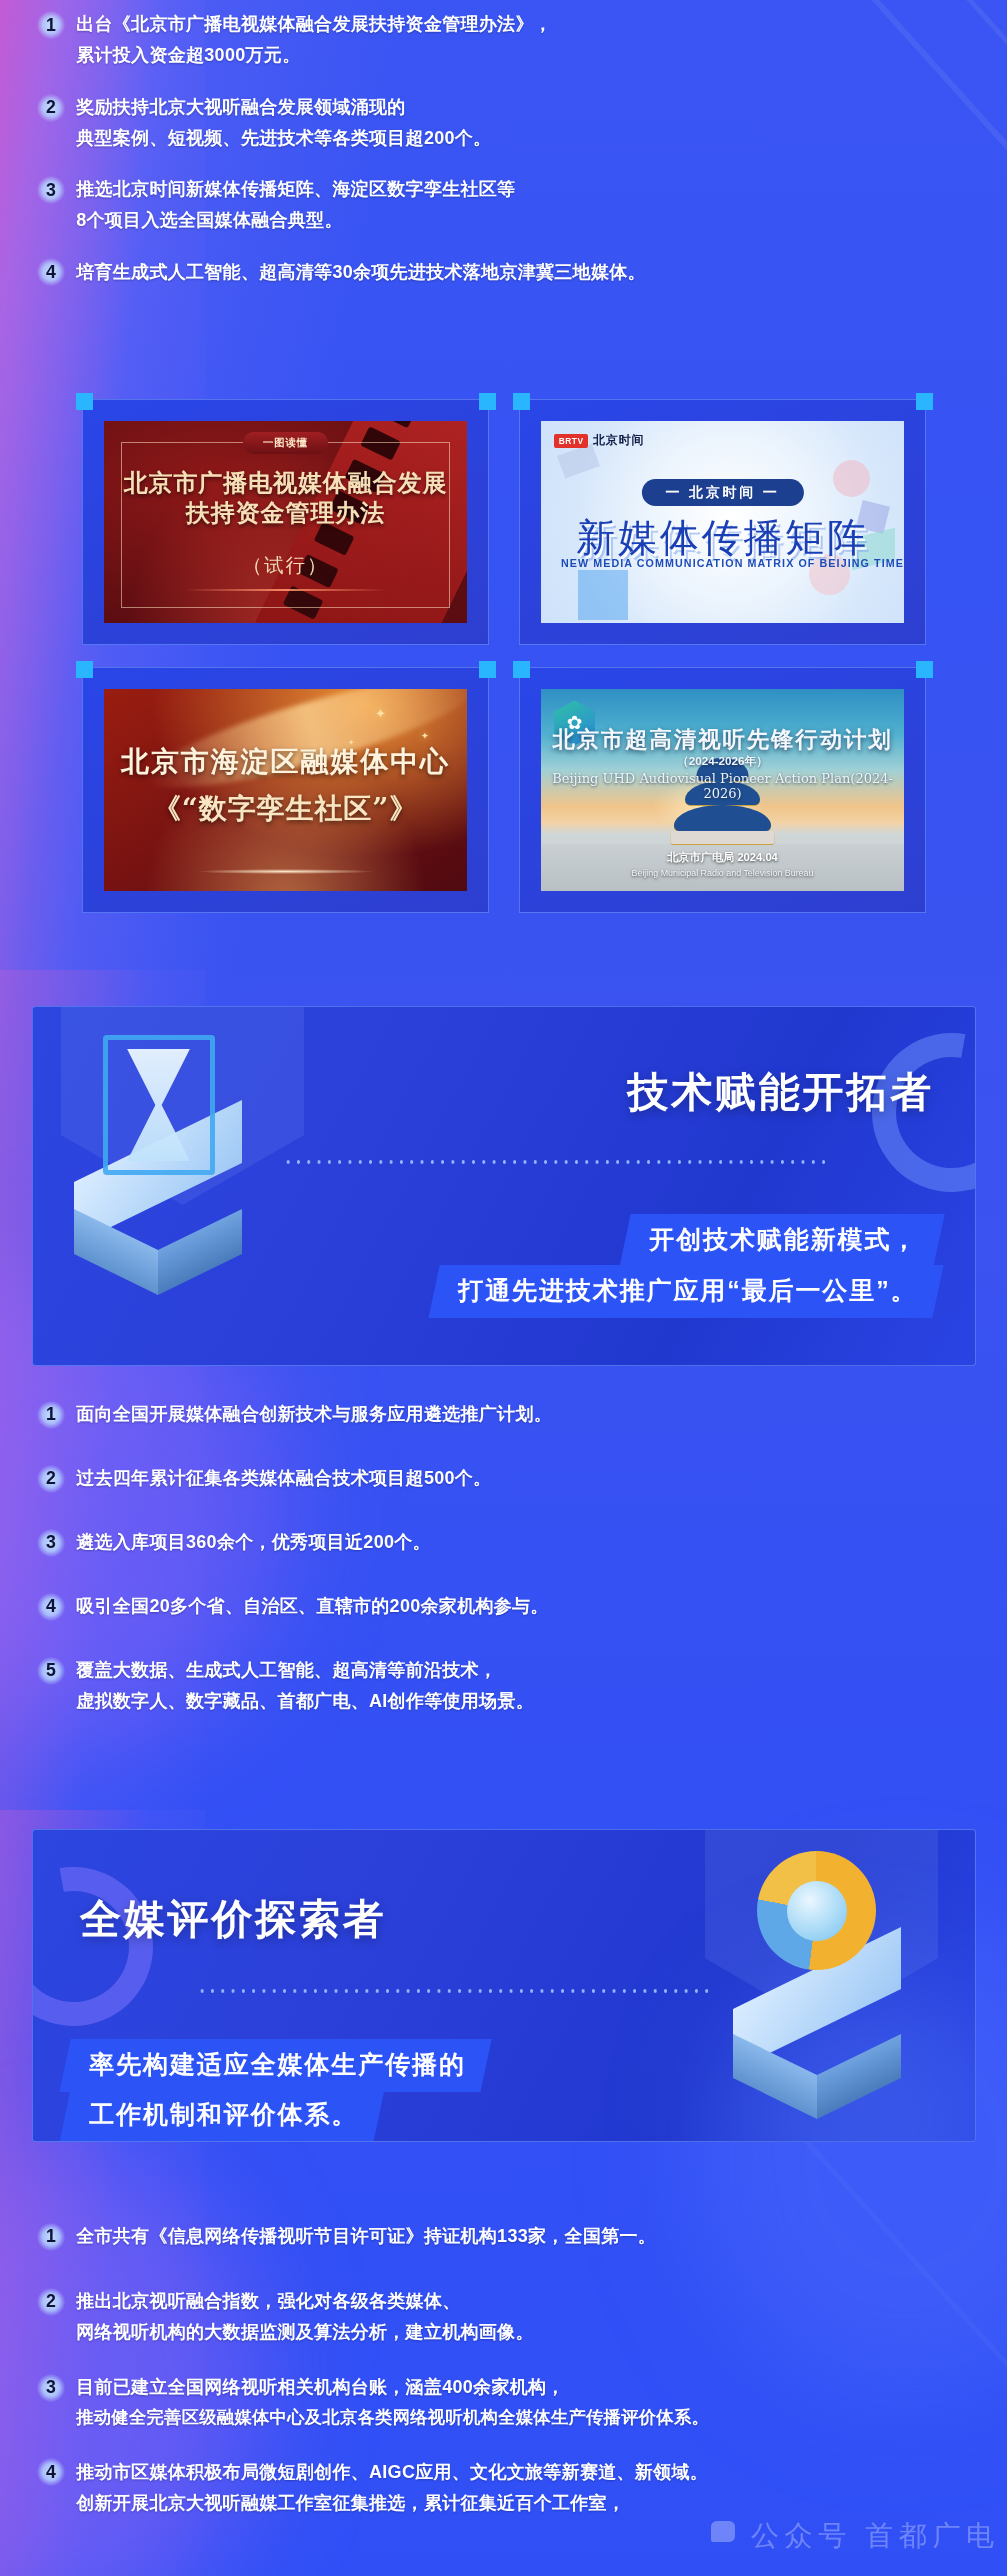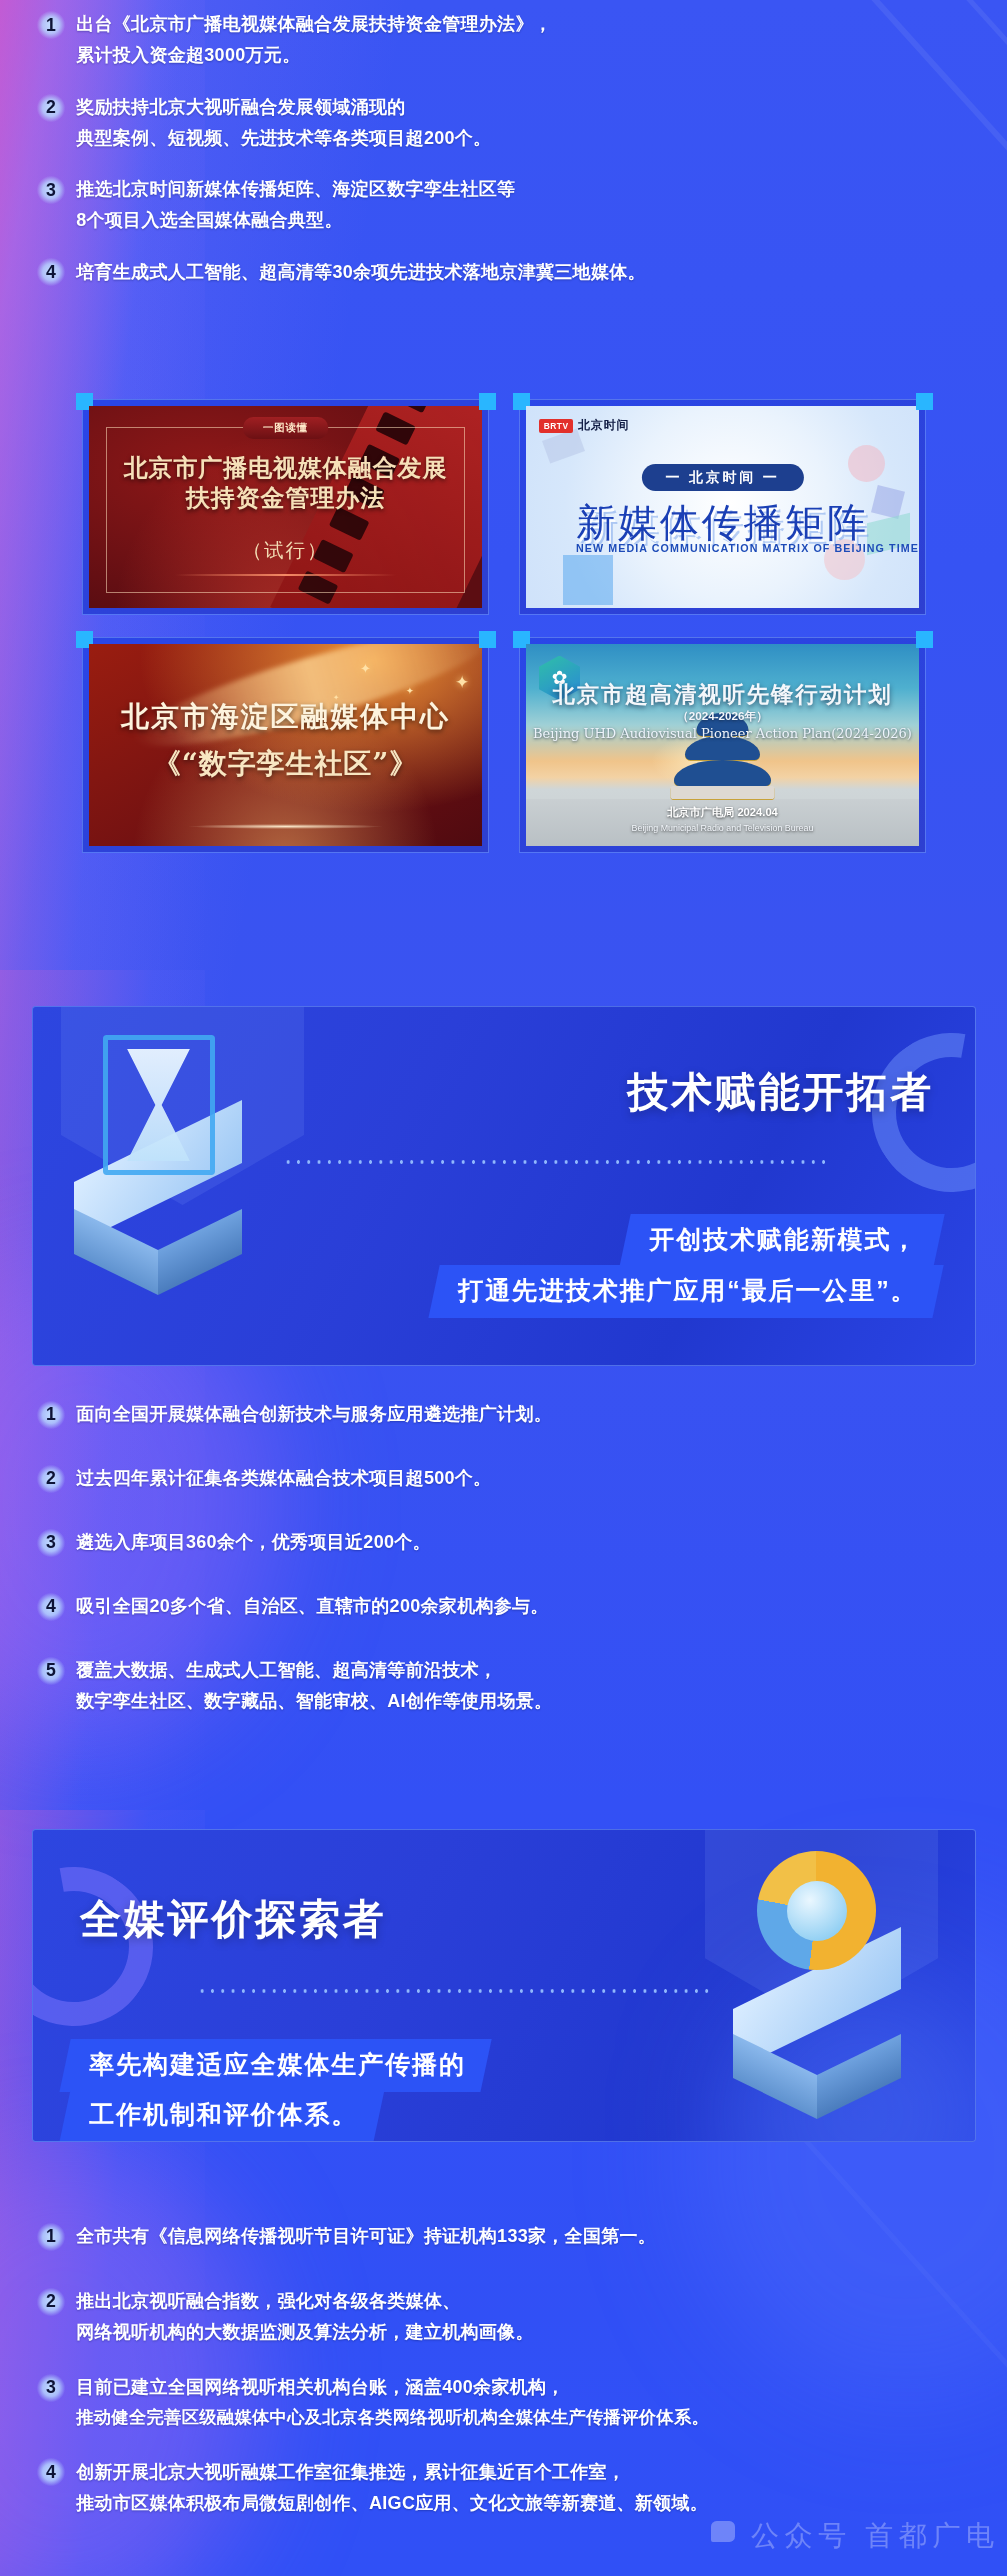--- a/index.html
+++ b/index.html
@@ -29,21 +29,21 @@
     font-size:17.7px; font-weight:700; color:#0d1336; letter-spacing:0;
     background:radial-gradient(circle at 50% 50%, rgba(198,229,255,.95) 0%, rgba(186,222,255,.75) 42%, rgba(180,215,255,0) 72%);
   }
   .ltext{ color:#ffffff; font-size:18px; font-weight:700; line-height:1.72; letter-spacing:0.3px;
           text-shadow:0 0.9px 1.9px rgba(10,20,90,.35); }
   .ltext div{ white-space:nowrap; }
 
   
   .cards{ position:absolute; left:0; width:1008px; display:grid;
           grid-template-columns:407px 407px; grid-gap:22.4px 30px; justify-content:center; }
-  .card{ position:relative; padding:6px; background:linear-gradient(160deg,#2a46e8,#2d3fd0);
+  .card{ position:relative; padding:21px; background:linear-gradient(160deg,#2a46e8,#2d3fd0);
          border:1.9px solid rgba(120,160,255,.55); }
   .card::before,.card::after{ content:""; position:absolute; width:17px; height:17px; background:#29b6ff; }
   .card::before{ left:-7.5px; top:-7.5px; }
   .card::after{ right:-7.5px; top:-7.5px; }
   .shot{ position:relative; width:100%; height:202px; overflow:hidden; }
 
   
   .shot-red1{ background:
       radial-gradient(ellipse at 50% 110%, rgba(255,80,60,.45), rgba(0,0,0,0) 62%),
       radial-gradient(ellipse at 30% 30%, #8e1818, #5c0d12 75%),
@@ -336,21 +336,21 @@
   <div class="li" style="margin-bottom:33px;">
     <div class="num">4</div>
     <div class="ltext">
         <div>吸引全国20多个省、自治区、直辖市的200余家机构参与。</div>
       </div>
   </div>
   <div class="li">
     <div class="num">5</div>
     <div class="ltext">
       <div>覆盖大数据、生成式人工智能、超高清等前沿技术，</div>
-      <div>数字孪生社区、数字藏品、智能审校、AI创作等使用场景。</div>
+      <div>虚拟数字人、数字藏品、首都广电、AI创作等使用场景。</div>
     </div>
   </div>
 </div>
 
 <div class="banner" style="top:1829px;height:313px;">
   <div class="bhex" style="right:37px;top:-75px;width:233px;height:271px;"></div>
   <div class="ring" style="left:-39px;top:37px;width:159px;height:159px;border:24px solid rgba(130,120,255,.5);
               border-left-color:transparent;transform:rotate(35deg);"></div>
   <div class="softglow" style="right:-28px;bottom:-112px;width:280px;height:280px;background:rgba(90,130,255,.35);"></div>
 
@@ -393,21 +393,21 @@
   <div class="li" style="margin-bottom:24px;">
     <div class="num">3</div>
     <div class="ltext">
       <div>目前已建立全国网络视听相关机构台账，涵盖400余家机构，</div>
       <div style="font-size:17.3px;">推动健全完善区级融媒体中心及北京各类网络视听机构全媒体生产传播评价体系。</div>
     </div>
   </div>
   <div class="li">
     <div class="num">4</div>
     <div class="ltext">
+      <div>推动市区媒体积极布局微短剧创作、AIGC应用、文化文旅等新赛道、新领域。</div>
       <div>创新开展北京大视听融媒工作室征集推选，累计征集近百个工作室，</div>
-      <div>推动市区媒体积极布局微短剧创作、AIGC应用、文化文旅等新赛道、新领域。</div>
     </div>
   </div>
 </div>
 
 <div class="wmicon" style="left:711px;top:2521px;"></div>
 <div class="wm" style="left:743px;top:2517px;margin-left:8px;">公众号  首都广电</div>
 
 
 </body></html>

